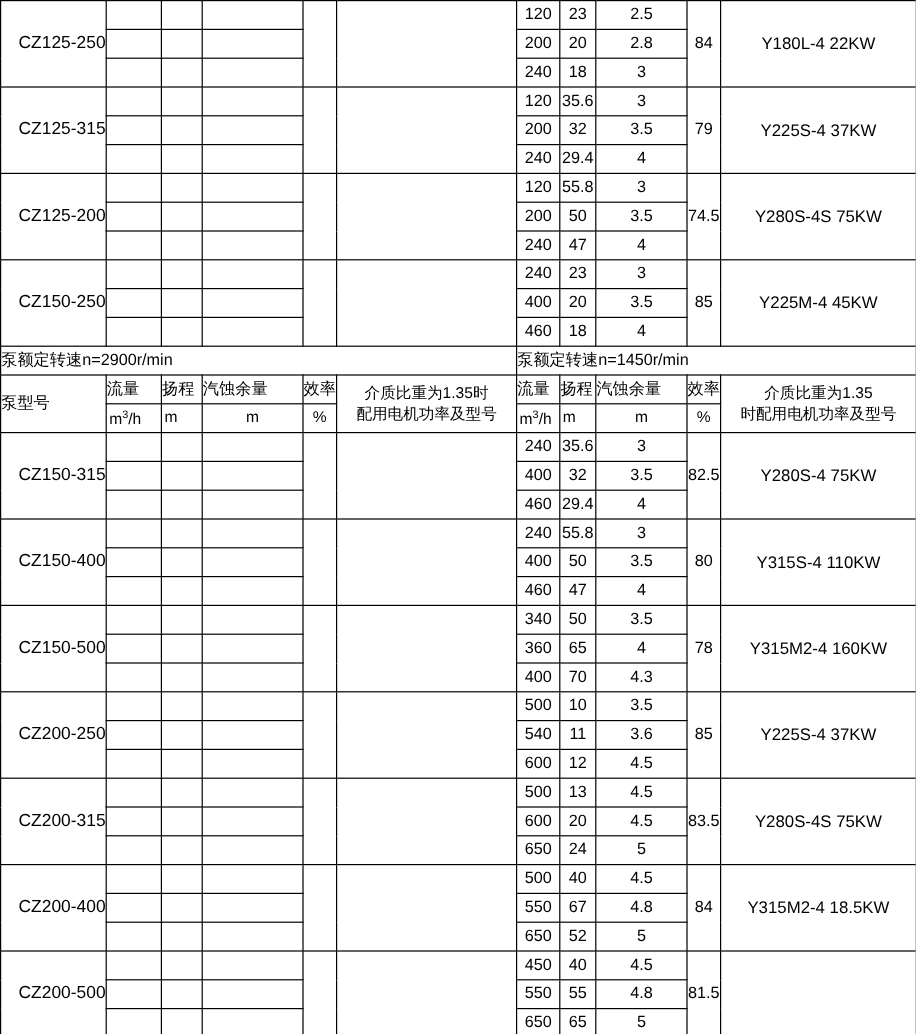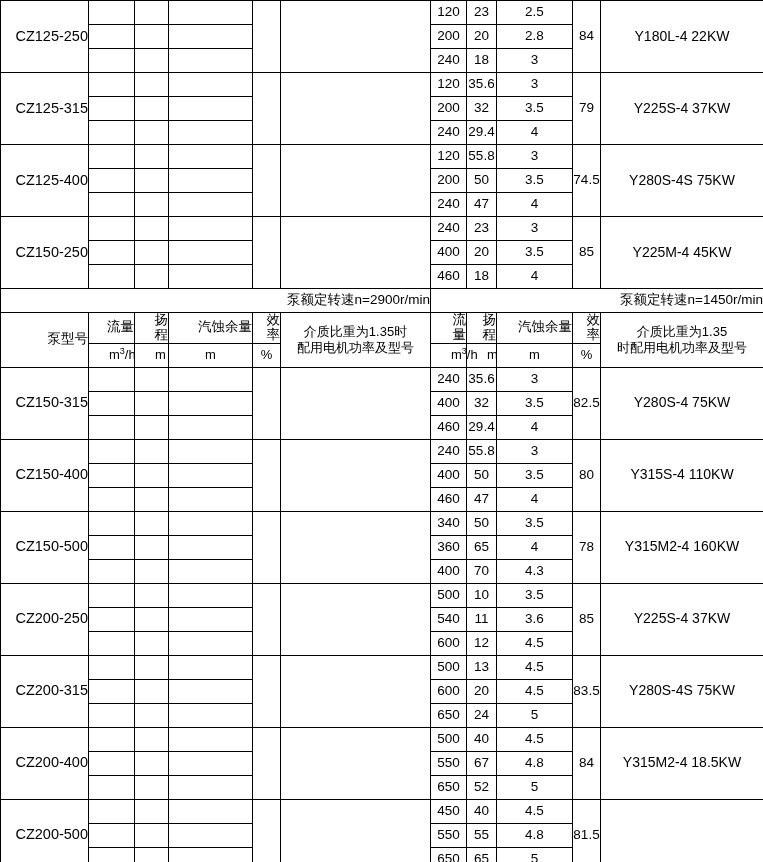--- a/index.html
+++ b/index.html
@@ -3,22 +3,22 @@
 <meta charset="utf-8">
 <style>
   html,body{margin:0;padding:0;background:#fff;}
   body{width:763px;height:862px;font-family:"Liberation Sans","DejaVu Sans",sans-serif;color:#000;overflow:hidden;}
   table{border-collapse:collapse;width:763px;table-layout:fixed;}
   td{border:1px solid #000;font-size:13.5px;padding:0;text-align:center;vertical-align:middle;line-height:1.1;height:24px;box-sizing:border-box;}
   .model{text-align:right;padding-left:6px;font-size:14.5px;}
   .blank{}
   .num{font-size:13.5px;}
   .motor{font-size:14px;white-space:nowrap;}
-  .hdr{font-size:13.5px;text-align:right;padding-left:11px;}
-  .hdr-unit{font-size:13px;text-align:left;padding-left:20px;}
+  .hdr{font-size:13.5px;text-align:left;}
+  .hdr-unit{font-size:13px;text-align:left;padding-left:2px;}
   .hdr-unit.c{text-align:center;padding-left:0;}
   .hdr-mid{font-size:13px;line-height:1.25;}
   sup{font-size:9px;}
   .w-model{width:88px;}
   .w-q{width:46px;}
   .w-h{width:34px;}
   .w-npsh{width:84px;}
   .w-eff{width:28px;}
   .w-mot{width:150px;}
   .w-q2{width:36px;}
@@ -97,21 +97,21 @@
       </tr>
       <tr>
         <td class="num blank"></td>
         <td class="num blank"></td>
         <td class="num blank"></td>
         <td class="num">240</td>
         <td class="num">29.4</td>
         <td class="num">4</td>
       </tr>
       <tr>
-        <td class="model" rowspan="3">CZ125-400</td>
+        <td class="model" rowspan="3">CZ125-200</td>
         <td class="num blank"></td>
         <td class="num blank"></td>
         <td class="num blank"></td>
         <td class="num blank" rowspan="3"></td>
         <td class="motor blank" rowspan="3"></td>
         <td class="num">120</td>
         <td class="num">55.8</td>
         <td class="num">3</td>
         <td class="num" rowspan="3">74.5</td>
         <td class="motor" rowspan="3">Y280S-4S  75KW</td>

